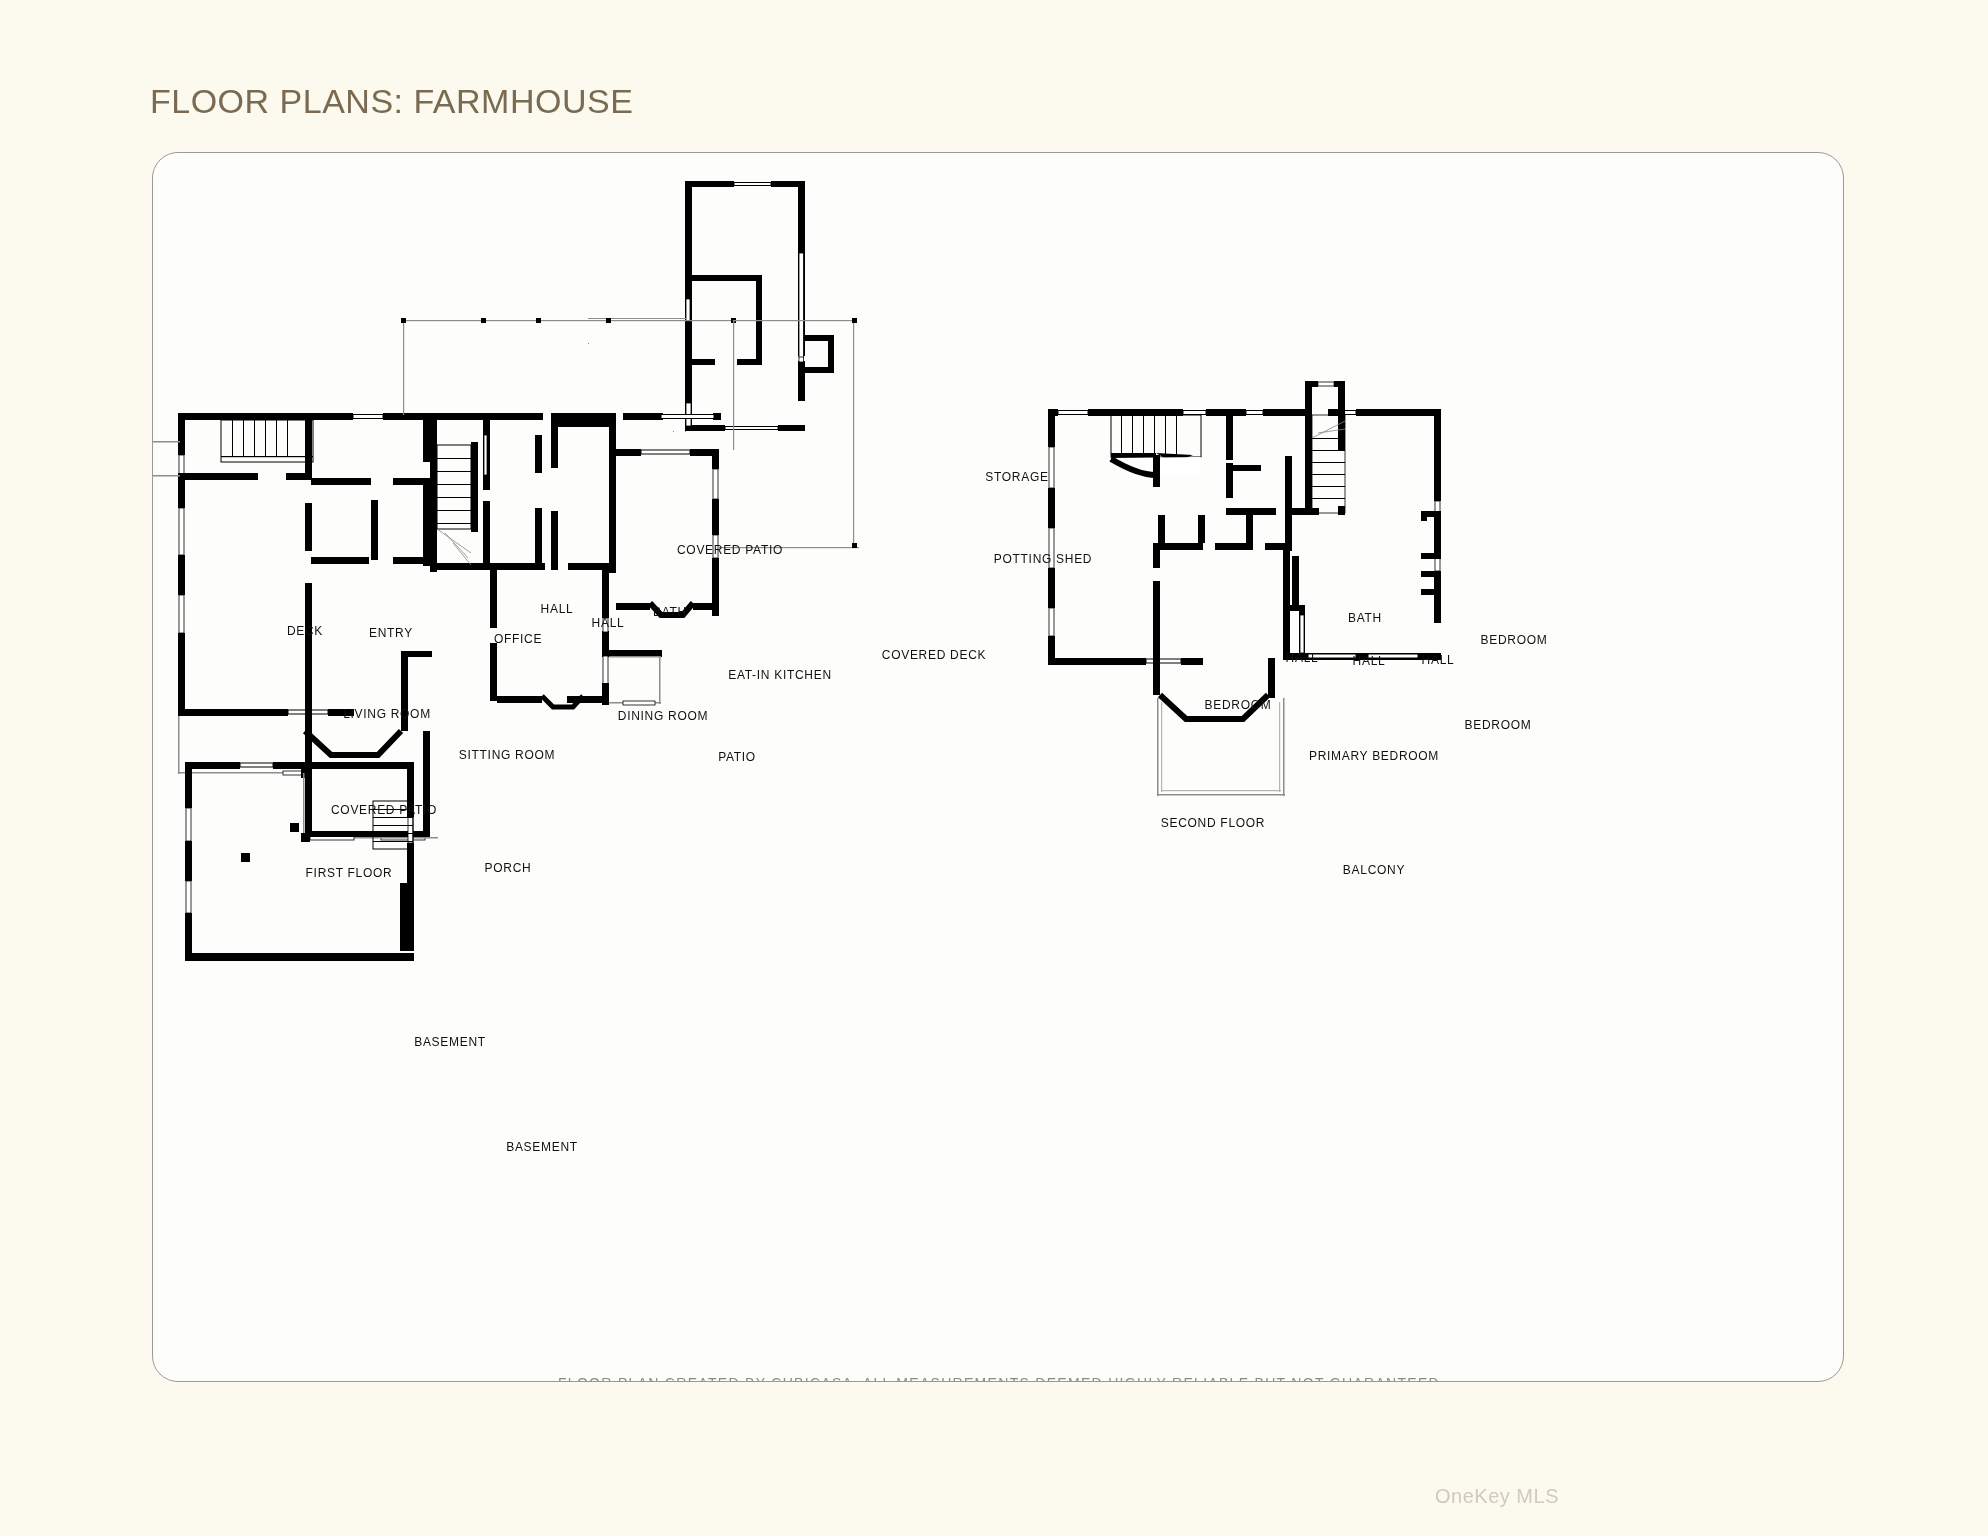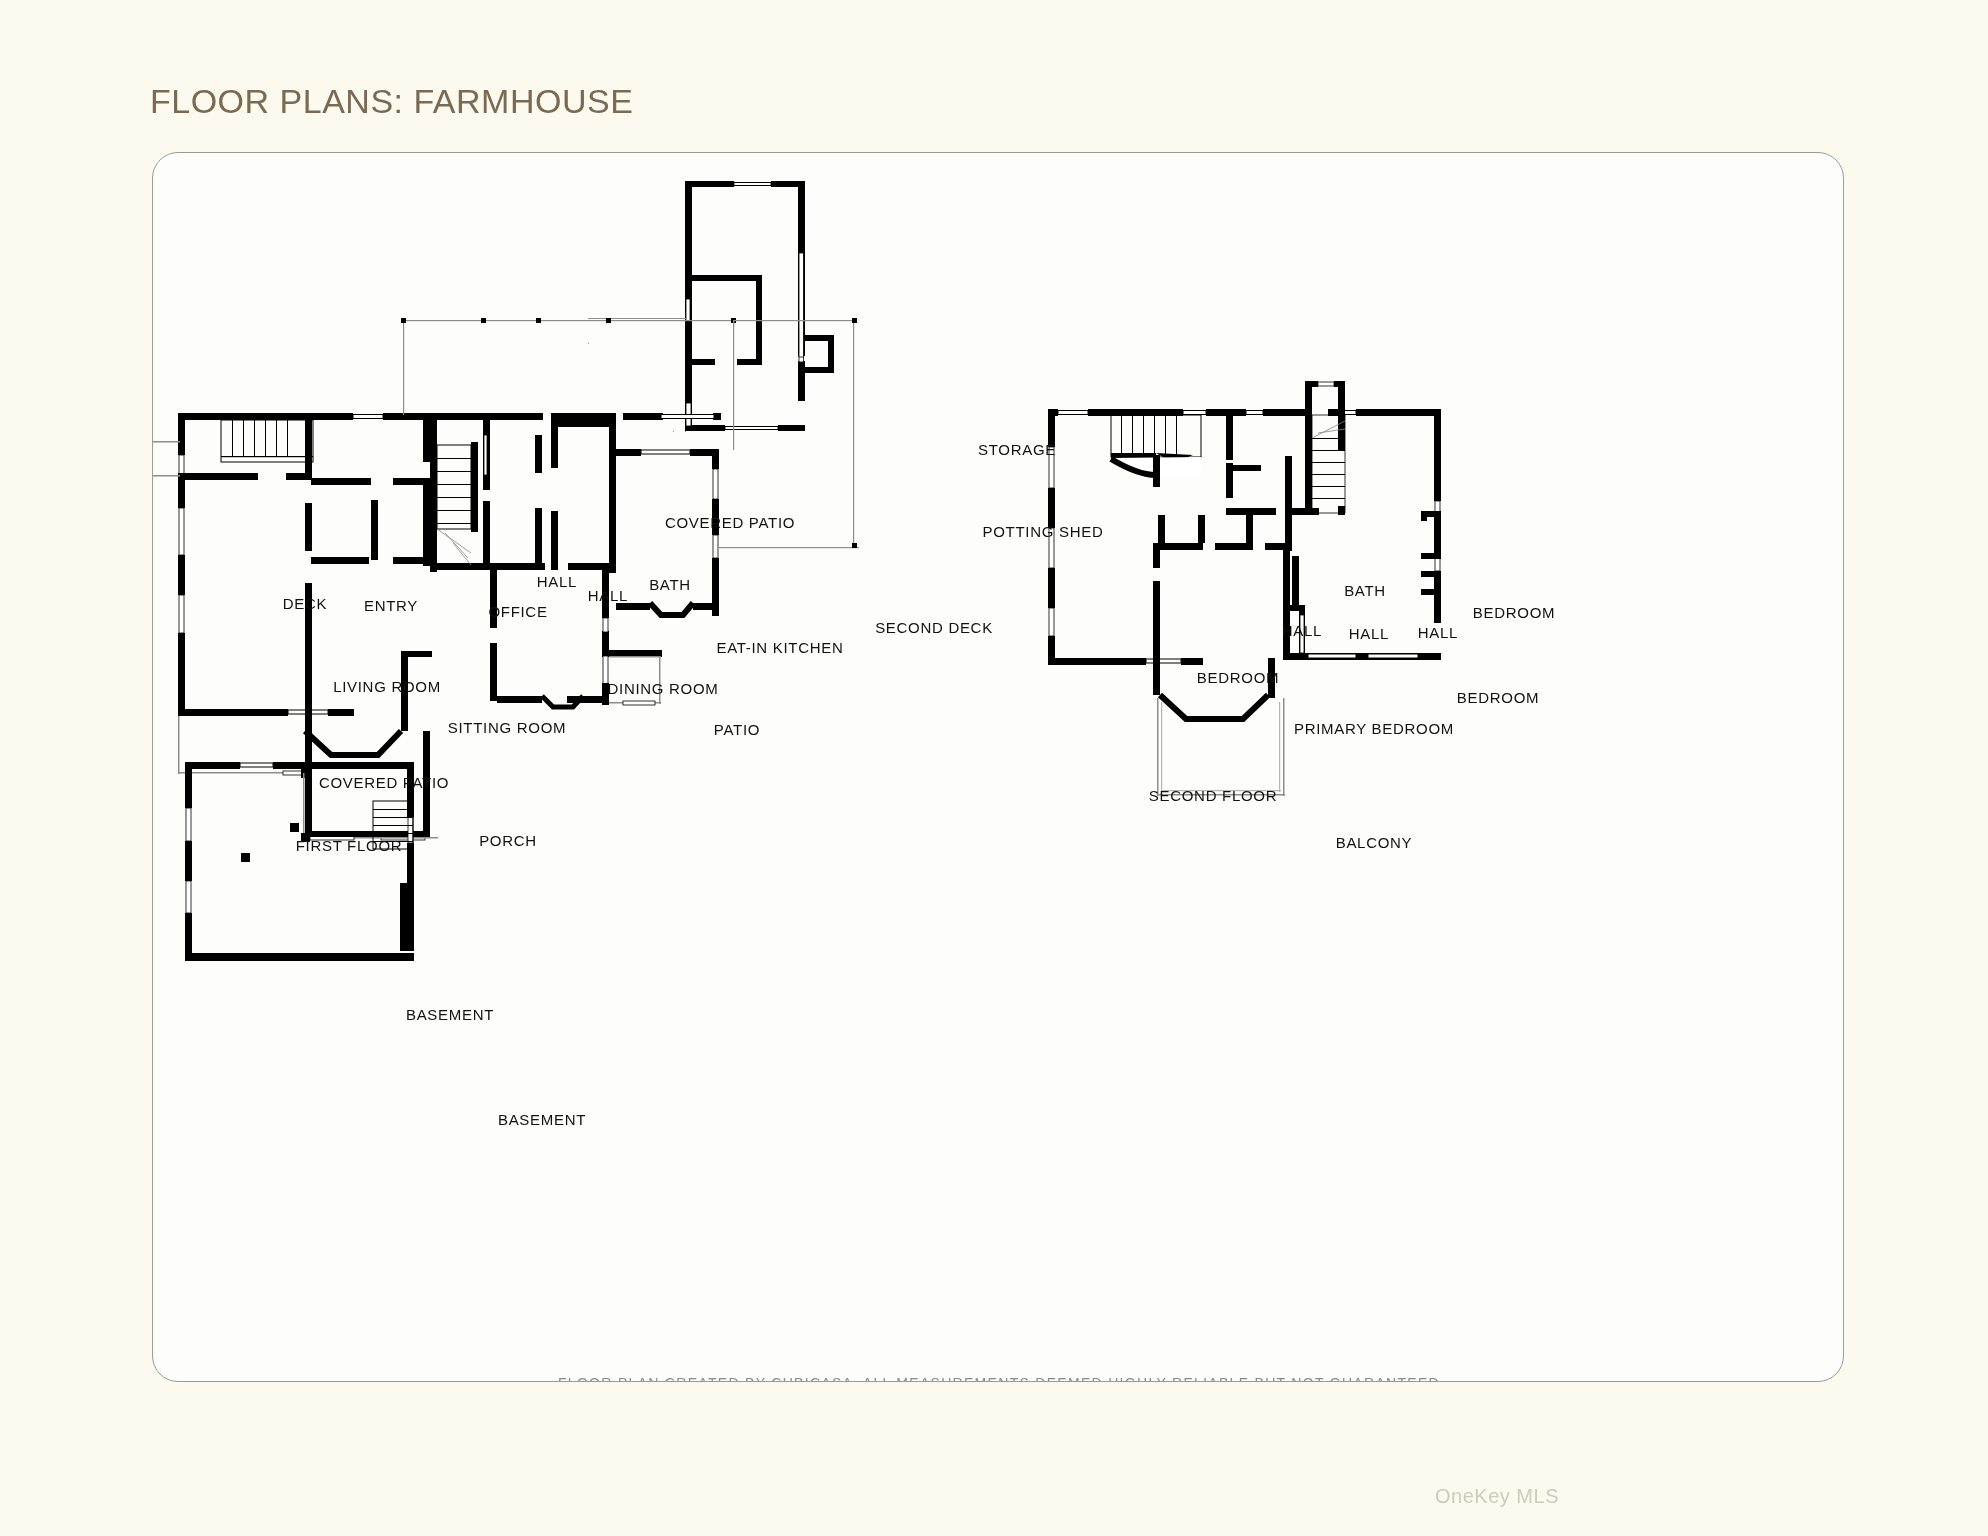--- a/index.html
+++ b/index.html
@@ -34,26 +34,27 @@
     overflow: hidden;
   }
   #plan-canvas {
     position: absolute;
     left: 0; top: 0;
     width: 1692px; height: 1230px;
   }
   .lbl {
     position: absolute;
     font-family: "Liberation Sans", sans-serif;
-    font-size: 15px;
+    font-size: 12px;
     letter-spacing: 0.7px;
     color: #111;
     white-space: nowrap;
     transform: translate(-50%, -50%);
     text-align: left;
+    margin-top: 28px;
   }
   #footer-note {
     position: absolute;
     left: 846px;
     top: 1222px;
     transform: translateX(-50%);
     font-size: 14px;
     letter-spacing: 1.3px;
     color: #8a8a86;
     white-space: nowrap;
@@ -377,21 +378,21 @@
         </g>
       </svg>
 
       <div class="lbl" style="left:152px;  top:450px;">DECK</div>
       <div class="lbl" style="left:238px;  top:452px;">ENTRY</div>
       <div class="lbl" style="left:365px;  top:458px;">OFFICE</div>
       <div class="lbl" style="left:404px;  top:428px;">HALL</div>
       <div class="lbl" style="left:455px;  top:442px;">HALL</div>
       <div class="lbl" style="left:517px;  top:431px;">BATH</div>
       <div class="lbl" style="left:577px; top:369px;">COVERED PATIO</div>
-      <div class="lbl" style="left:781px;  top:474px;">SECOND DECK</div>
+      <div class="lbl" style="left:781px;  top:474px;">COVERED DECK</div>
       <div class="lbl" style="left:627px;  top:494px;">EAT-IN KITCHEN</div>
       <div class="lbl" style="left:234px;  top:533px;">LIVING ROOM</div>
       <div class="lbl" style="left:354px;  top:574px;">SITTING ROOM</div>
       <div class="lbl" style="left:510px;  top:535px;">DINING ROOM</div>
       <div class="lbl" style="left:584px;  top:576px;">PATIO</div>
       <div class="lbl" style="left:231px; top:629px;">COVERED PATIO</div>
       <div class="lbl" style="left:355px;  top:687px;">PORCH</div>
 
       <div class="lbl" style="left:864px; top:296px;">STORAGE</div>
       <div class="lbl" style="left:890px; top:378px;">POTTING SHED</div>

